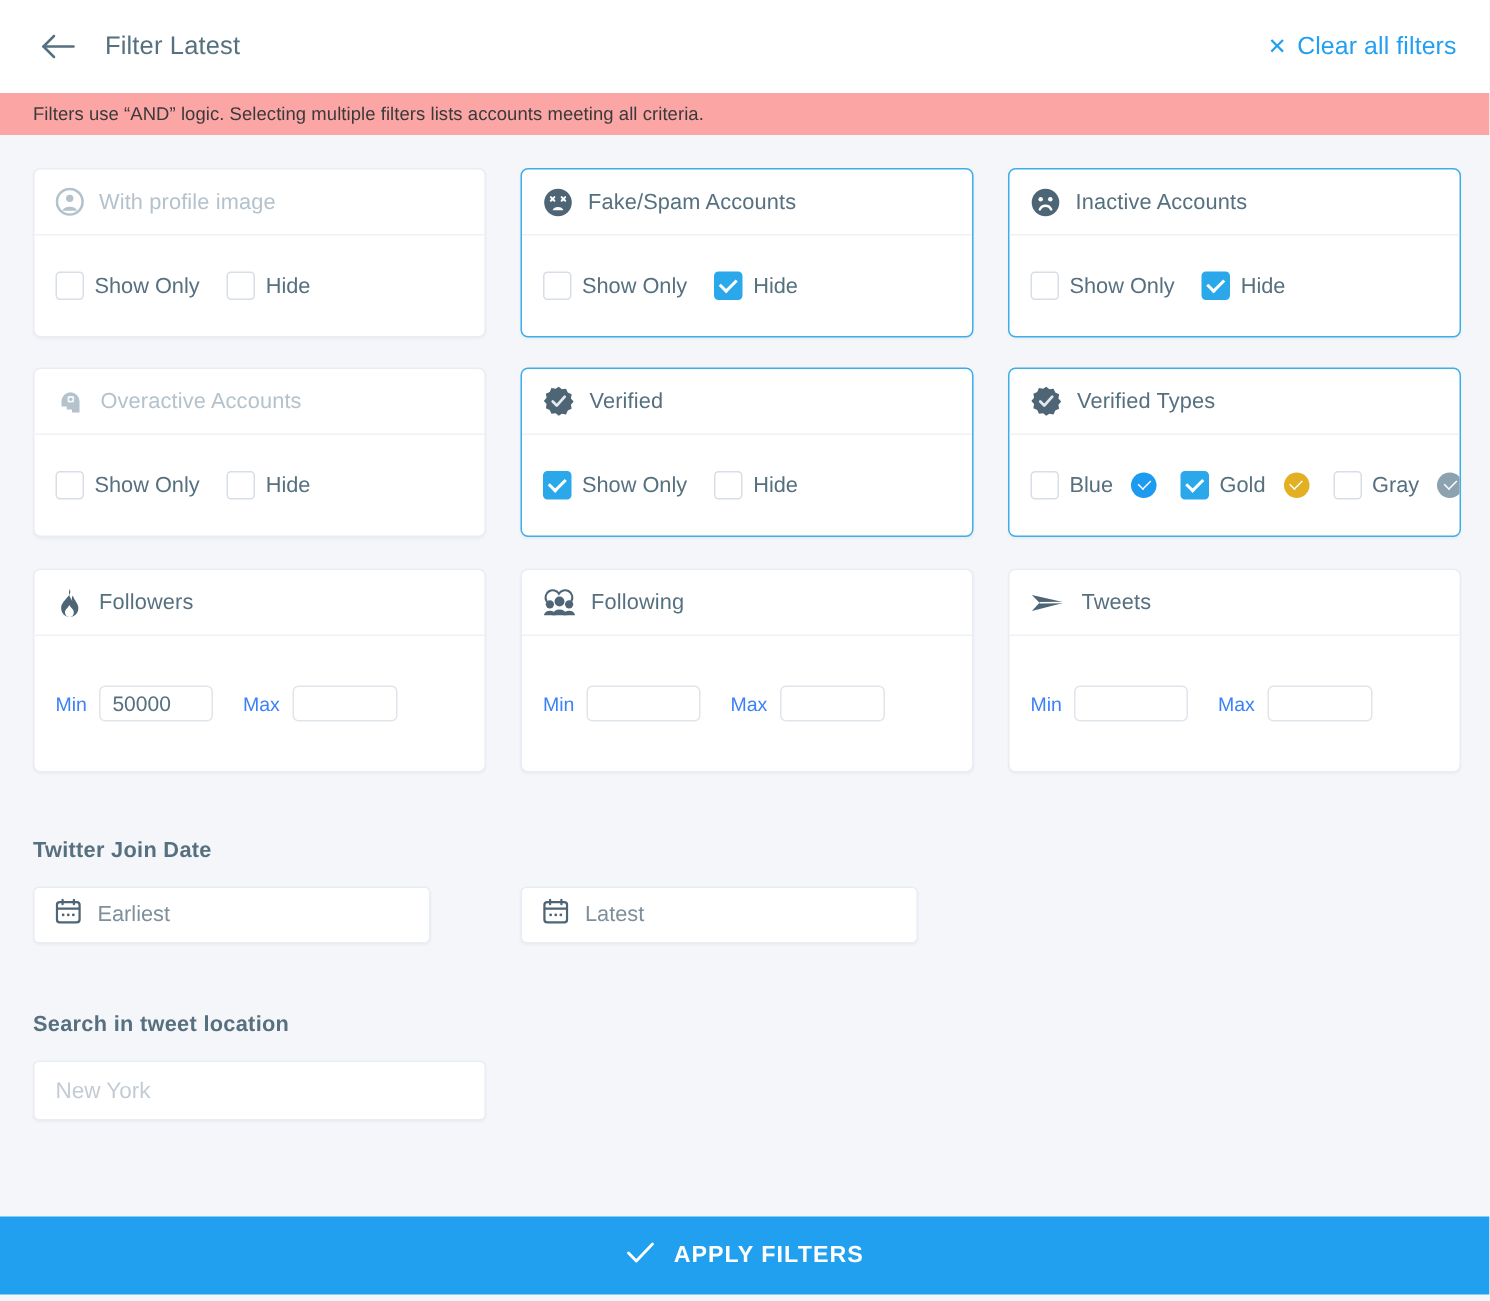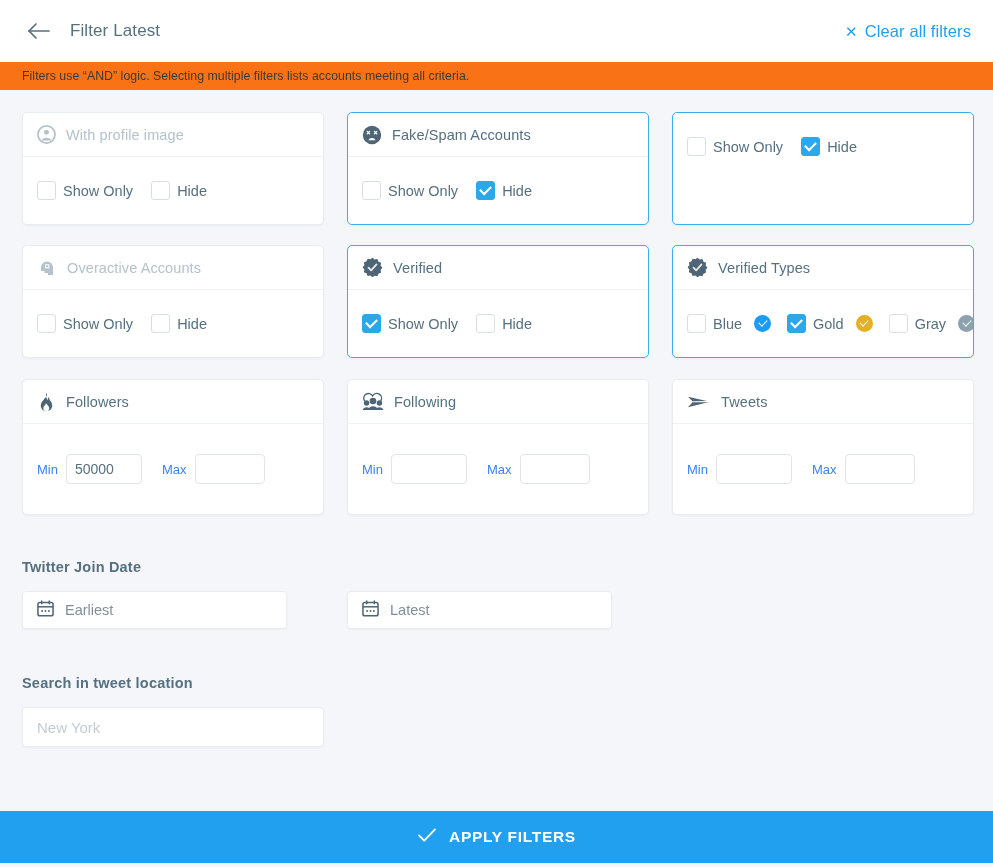--- a/index.html
+++ b/index.html
@@ -32,21 +32,21 @@
   .spacer { flex: 1; }
   .clear-all {
     display: flex; align-items: center; gap: 7px;
     color: #22a0f0; font-size: 16.5px; cursor: pointer;
     letter-spacing: .1px;
   }
   .clear-x { font-size: 15px; line-height: 1; color: #22a0f0; }
 
   
   .banner {
-    height: 28px; background: #f97316; color: #3a3a3a;
+    height: 28px; background: #fca5a5; color: #3a3a3a;
     display: flex; align-items: center; padding: 0 22px;
     font-size: 12.3px; letter-spacing: .05px;
   }
 
   
   .grid {
     display: grid;
     grid-template-columns: 302px 302px 302px;
     column-gap: 23px; row-gap: 20px;
     padding: 22px 20px 0 22px;
@@ -111,21 +111,21 @@
     column-gap: 23px;
     padding: 21px 20px 0 22px;
   }
   .range-body {
     height: 90px; display: flex; align-items: center;
     padding: 0 14px; gap: 0;
   }
   .range-field { display: flex; align-items: center; gap: 8px; margin-right: 20px; }
   .range-label { font-size: 13px; color: #3b82f6; }
   .txt {
-    height: 30px; width: 76px;
+    height: 24px; width: 76px;
     border: 1px solid #dfe5eb; border-radius: 4px;
     background: #fff; padding: 0 8px;
     font-family: "Liberation Sans", sans-serif;
     font-size: 14px; color: #56707f; outline: none;
   }
   .range-field.max .txt { width: 70px; }
 
   
   .section-title {
     font-size: 14.5px; color: #56707f; font-weight: 700;
@@ -233,20 +233,31 @@
           <span class="opt-label">Show Only</span>
         </div>
         <div class="opt">
           <span class="cb checked"></span>
           <span class="opt-label">Hide</span>
         </div>
       </div>
     </div>
 
     <div class="card active">
+      <div class="card-head">
+        <span class="ic">
+          <svg width="20" height="20" viewBox="0 0 20 20" aria-hidden="true">
+            <circle cx="10" cy="10" r="9.2" fill="#4e6575"></circle>
+            <circle cx="6.8" cy="7.8" r="1.5" fill="#fff"></circle>
+            <circle cx="13.2" cy="7.8" r="1.5" fill="#fff"></circle>
+            <path d="M6.2 14.6a4.2 4.2 0 0 1 7.6 0" stroke="#fff" stroke-width="1.6" fill="none" stroke-linecap="round"></path>
+          </svg>
+        </span>
+        <span class="card-title">Inactive Accounts</span>
+      </div>
       <div class="card-body">
         <div class="opt">
           <span class="cb"></span>
           <span class="opt-label">Show Only</span>
         </div>
         <div class="opt">
           <span class="cb checked"></span>
           <span class="opt-label">Hide</span>
         </div>
       </div>

